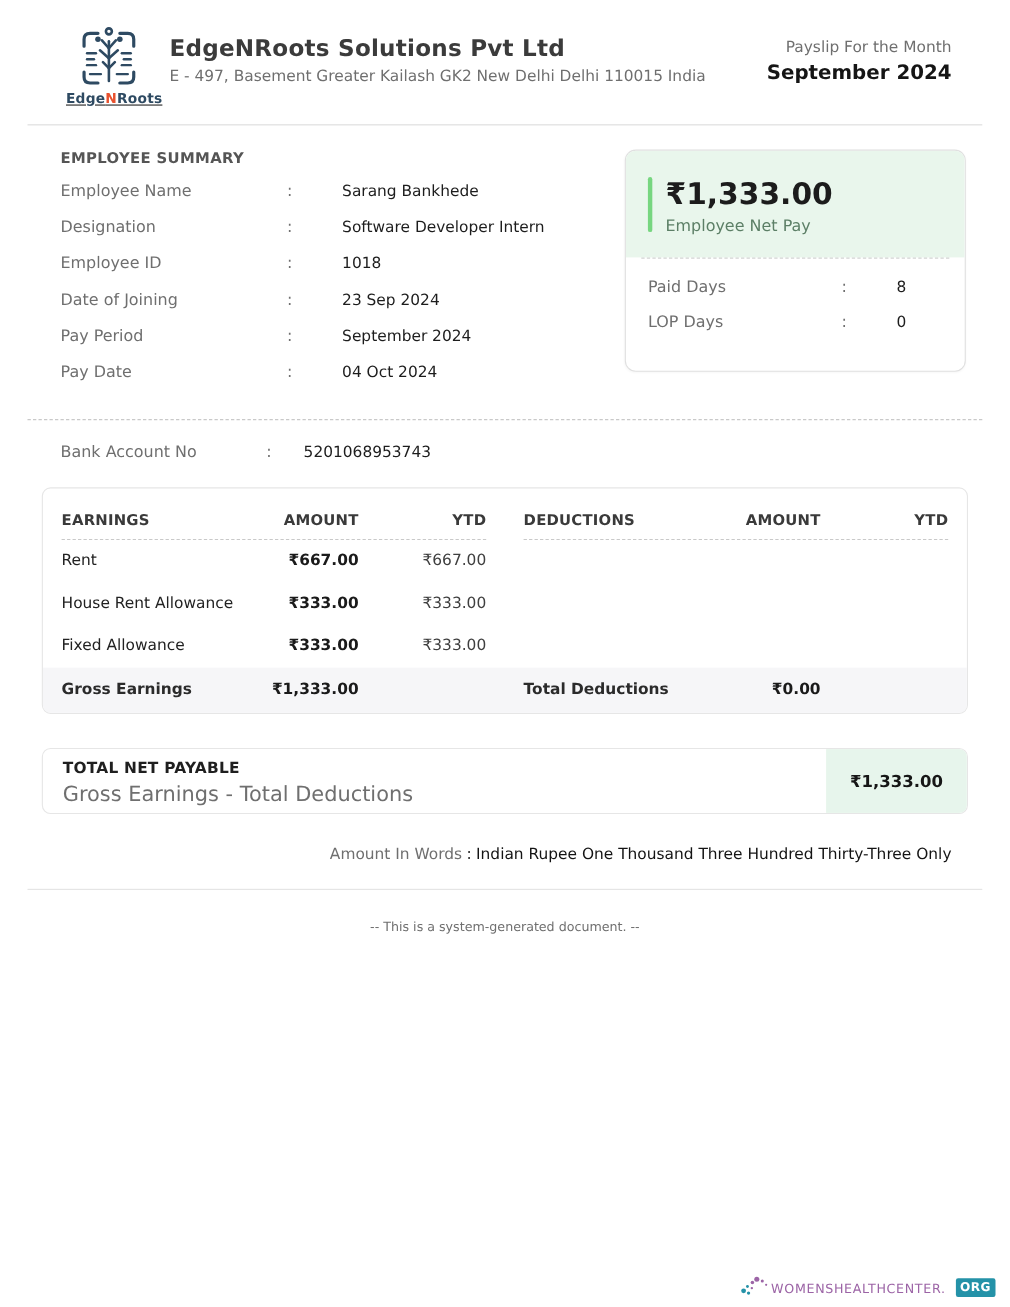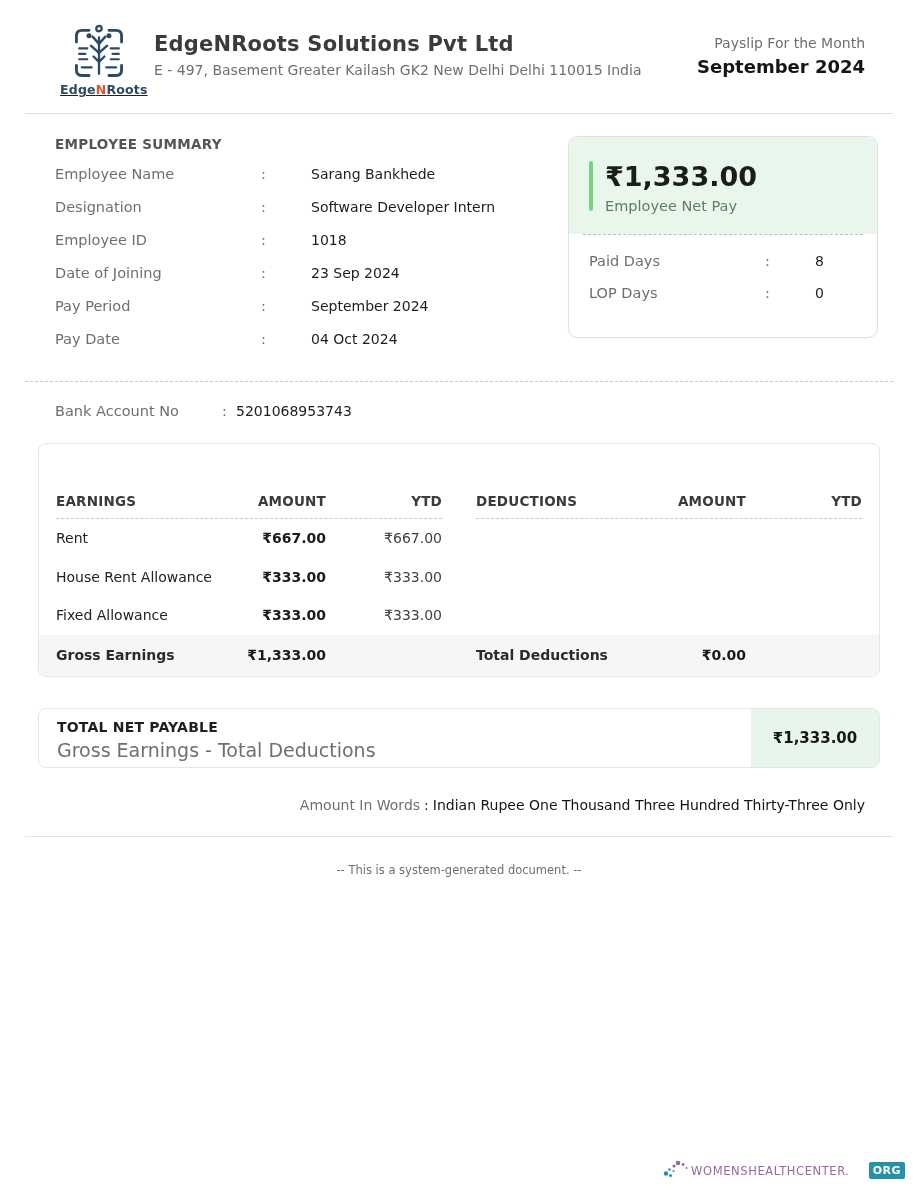--- a/index.html
+++ b/index.html
@@ -82,32 +82,32 @@
   }
   .netpay-caption {
     margin-left: 16px; margin-top: 6px; font-size: 14.5px; color: #5c7f66;
   }
   .netpay-dashed { border-top: 1px dashed #bdbdbd; margin: 0 14px; }
   .netpay-bottom { padding: 18px 20px 20px; }
   .netpay-row { display: flex; align-items: baseline; height: 32px; }
   .netpay-row .kv-label { width: 140px; }
 
   
-  .bank-row { display: flex; align-items: baseline; padding: 21px 0 0 55px; }
+  .bank-row { display: flex; align-items: baseline; padding: 21px 0 0 55px; gap: 20px; }
   .bank-row .kv-label { width: 167px; }
 
   
   .tables-box {
     margin: 24px 38px 0;
     border: 1px solid #e6e6e6;
     border-radius: 8px;
     overflow: hidden;
   }
   .tables-flex { display: flex; padding-top: 16px; }
-  .table-half { width: 50%; padding: 0 17px; margin-top: 28px; }
+  .table-half { width: 50%; padding: 0 17px; }
   .t-row { display: flex; align-items: center; }
   .t-name { flex: 1; font-size: 14px; color: #222222; }
   .t-amount { width: 112px; text-align: right; font-size: 14px; }
   .t-ytd { width: 116px; text-align: right; font-size: 14px; }
   .t-head { height: 26px; }
   .t-head .t-name, .t-head .t-amount, .t-head .t-ytd {
     font-size: 13.5px; font-weight: bold; color: #3a3a3a; letter-spacing: 0.2px;
   }
   .t-head-rule { border-top: 1px dashed #c9c9c9; margin-top: 4px; }
   .t-body-row { height: 38.5px; }
@@ -148,21 +148,21 @@
   .sys-note { margin-top: 26px; text-align: center; font-size: 11.5px; color: #6f6f6f; }
 
   
   .watermark {
     position: absolute; right: 13px; bottom: 9px;
     display: flex; align-items: center;
   }
   .wm-dots { margin-right: 2px; margin-top: -4px; }
   .wm-name { font-size: 11.5px; color: #9c64a6; letter-spacing: 0.6px; }
   .wm-org {
-    margin-left: 19px; font-size: 11px; font-weight: bold; color: #ffffff;
+    margin-left: 9px; font-size: 11px; font-weight: bold; color: #ffffff;
     background: #2492a8; padding: 2px 4px 2px; border-radius: 2px; letter-spacing: 0.5px;
   }
 </style>
 </head>
 <body>
 
 <div class="page">
 
   <div class="header">
     <div class="logo-block">

